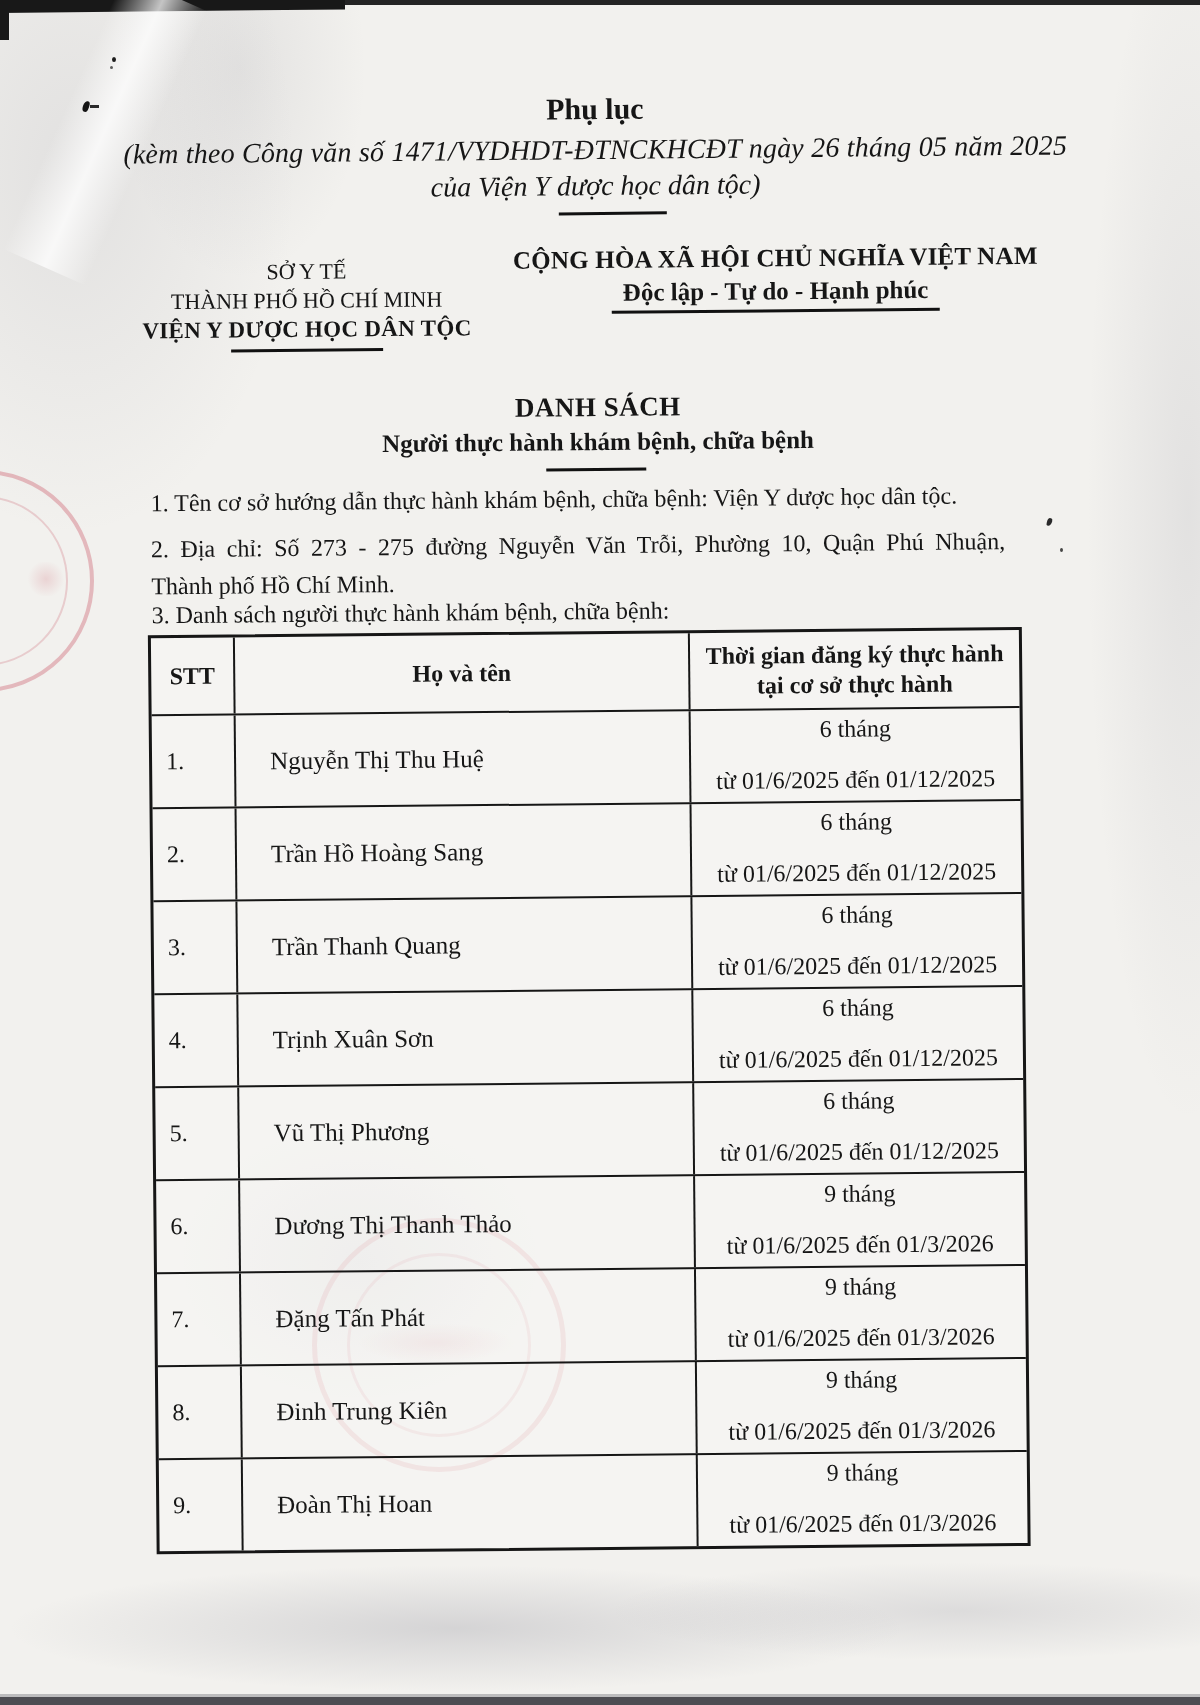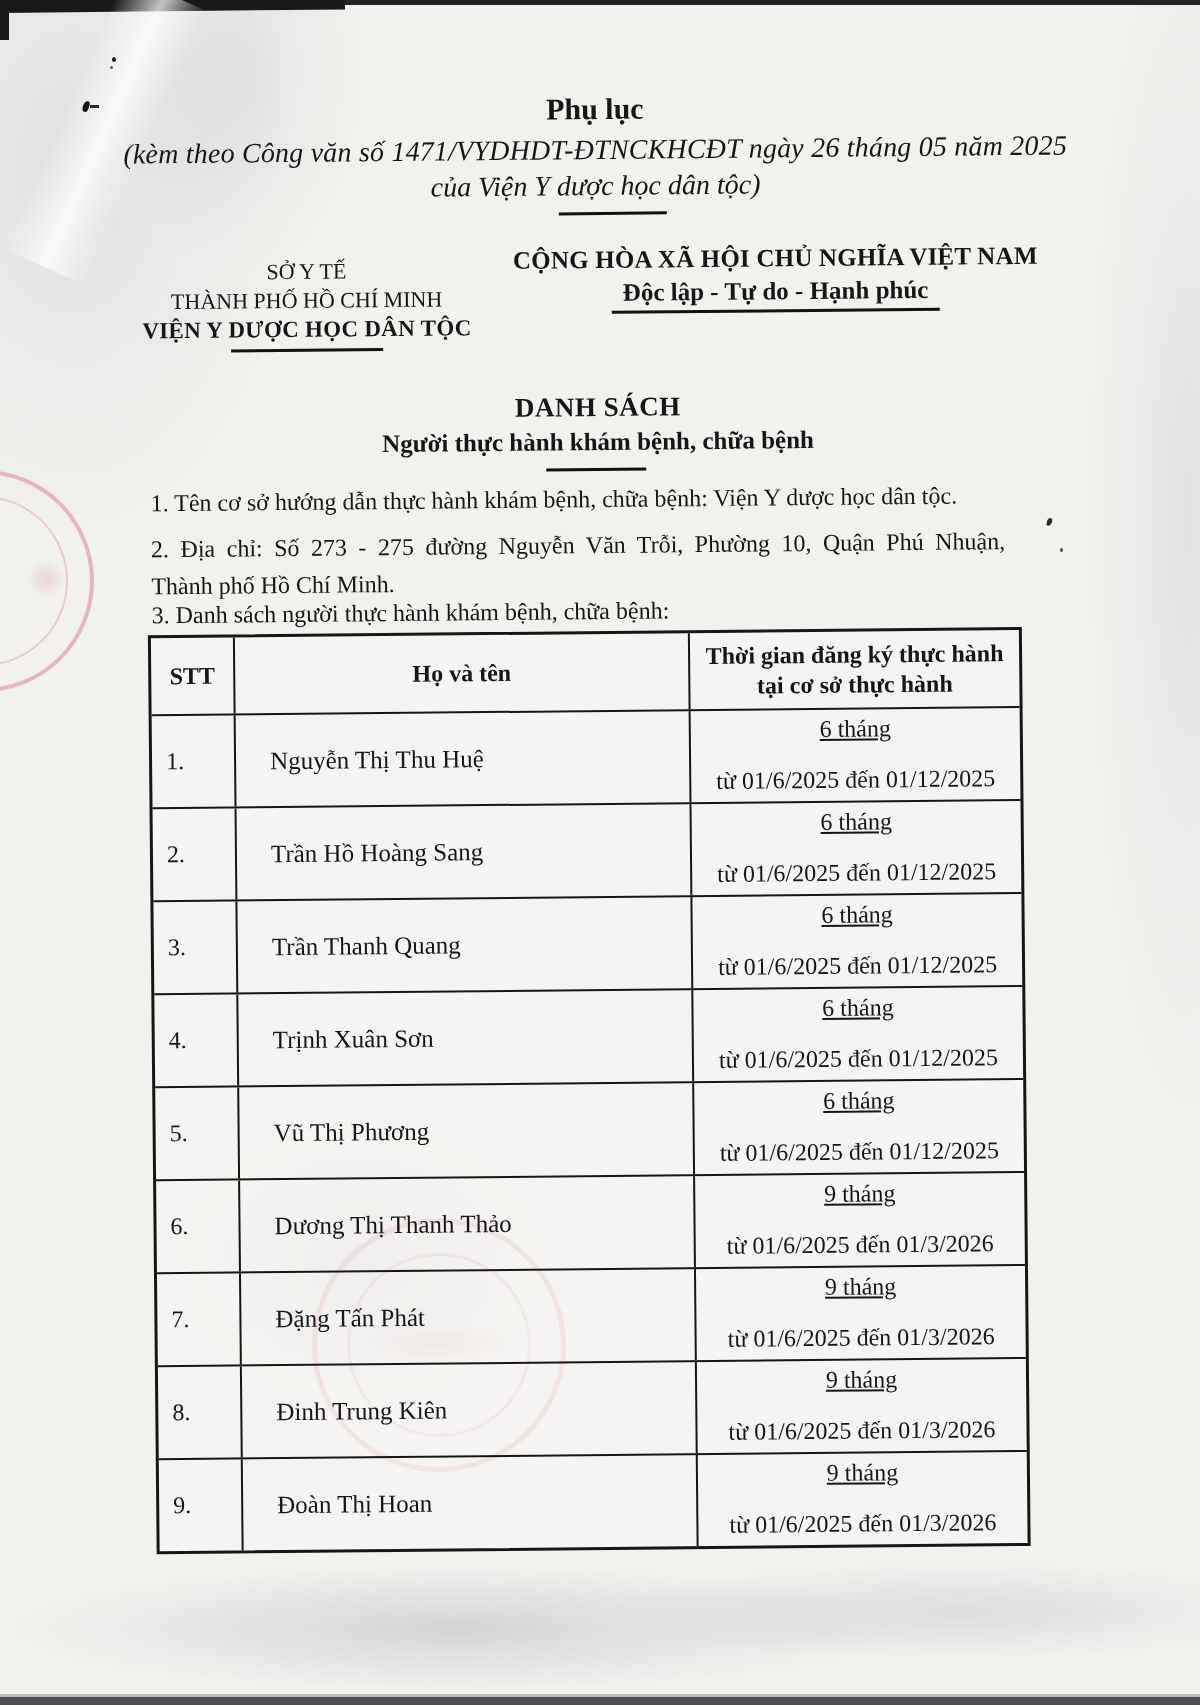--- a/index.html
+++ b/index.html
@@ -112,21 +112,21 @@
   .head .td { display: flex; align-items: center; justify-content: center;
               text-align: center; font-weight: bold; font-size: 24px; line-height: 30px;
               padding: 2px 6px; }
   .head .c-time { padding: 2px 14px; }
 
   .tr.data { height: 91px; }
   .data .c-stt { display: flex; align-items: center; padding-left: 14px; font-size: 24px; }
   .data .c-name { display: flex; align-items: center; padding-left: 34px; font-size: 25px; }
   .data .c-time { display: flex; flex-direction: column; align-items: center;
                   justify-content: space-between; padding: 5px 4px 7px; font-size: 24px; }
-  .duration { line-height: 28px; text-decoration: underline; }
+  .duration { line-height: 28px; }
   .period { line-height: 28px; }
 </style>
 </head>
 <body>
 
 <div class="abs edge-top"></div>
 <div class="abs edge-top-left"></div>
 <div class="abs edge-left-notch"></div>
 <div class="abs band-diag"></div>
 <div class="abs edge-bottom-soft"></div>

